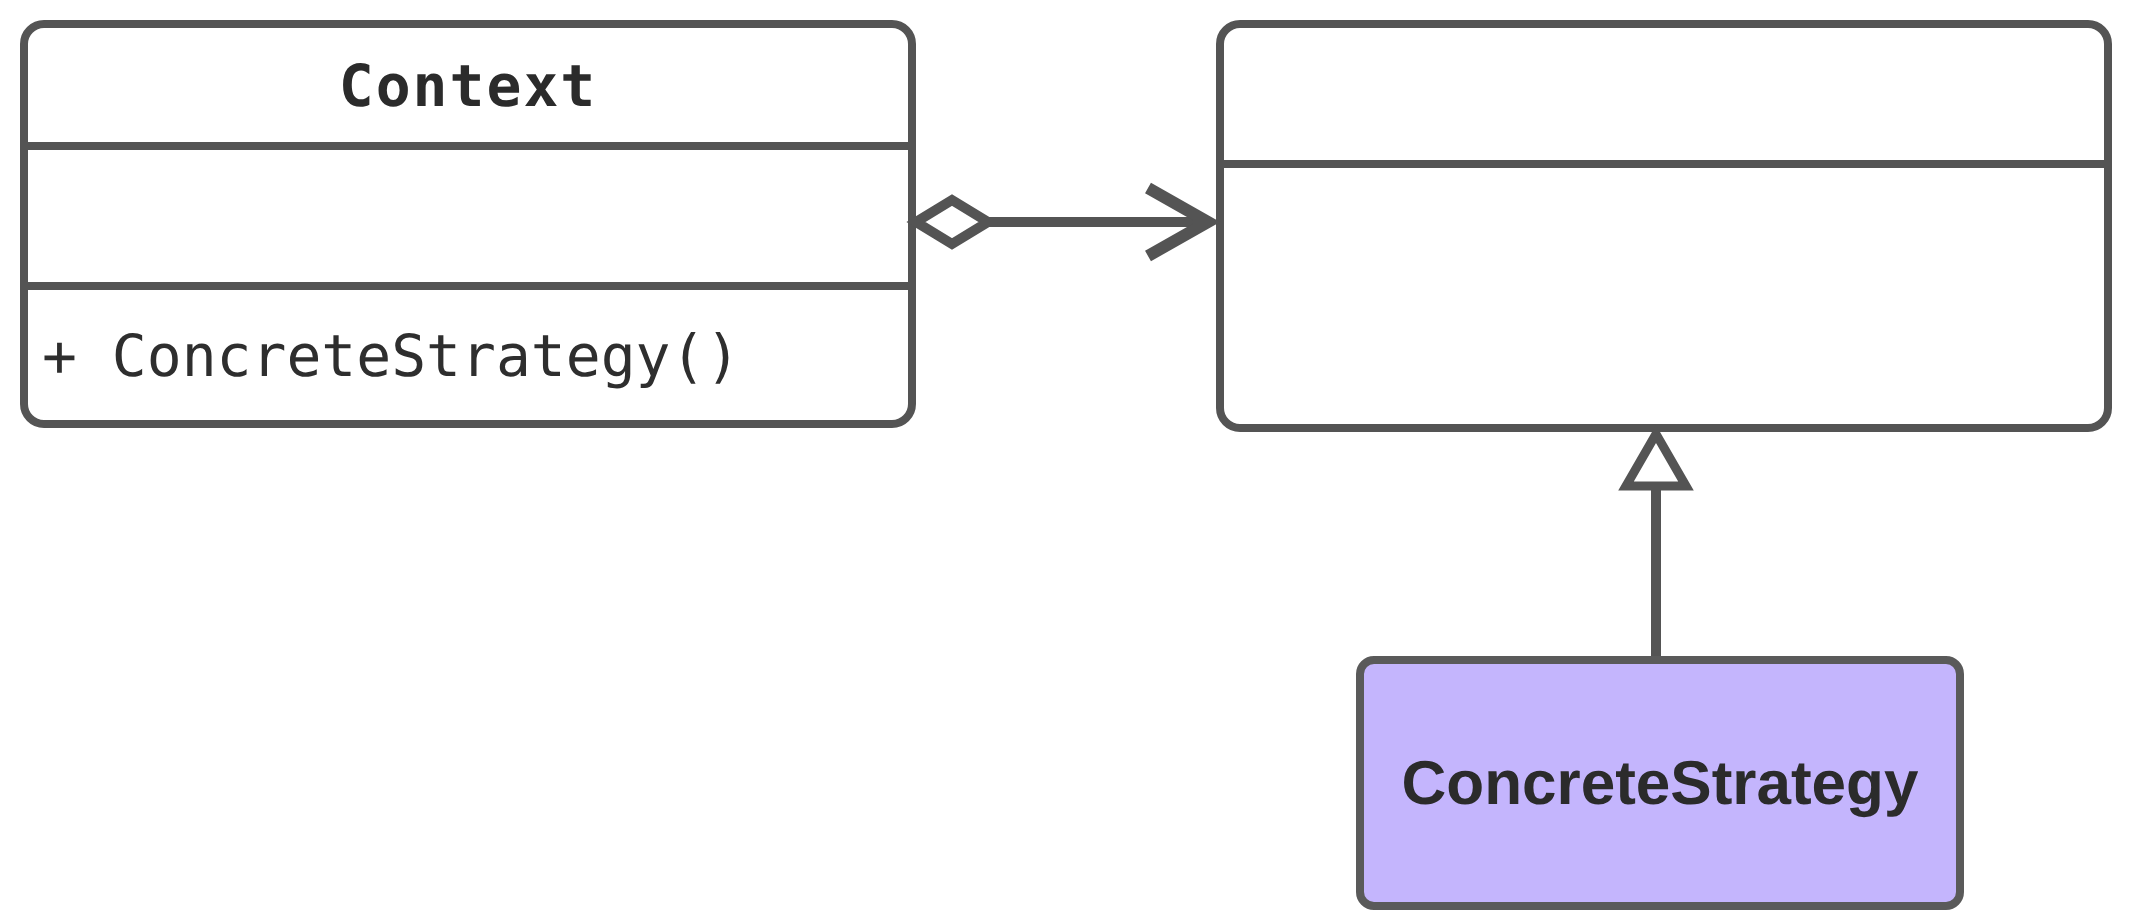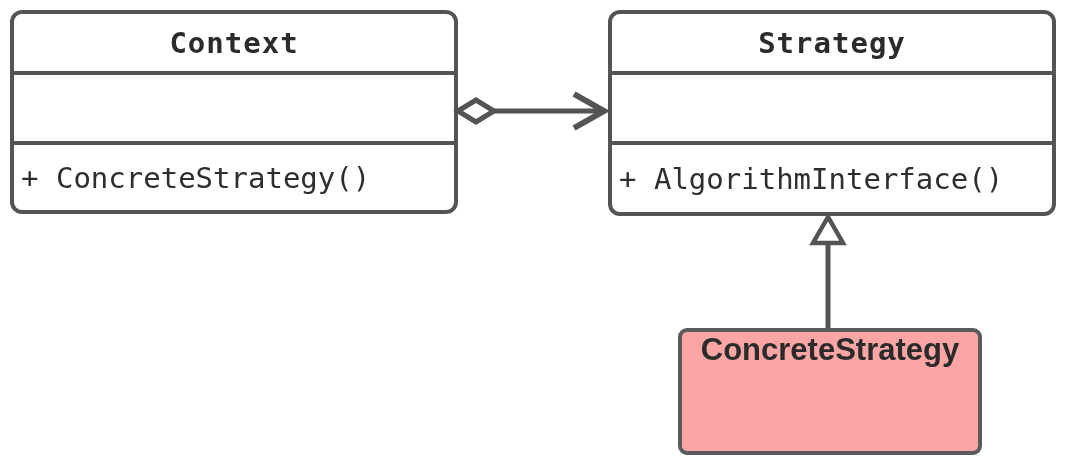--- a/index.html
+++ b/index.html
@@ -39,24 +39,25 @@
     flex: 1;
     display: flex;
     align-items: center;
     padding-left: 7px;
     font-size: 29px;
     color: #2e2e2e;
     white-space: nowrap;
   }
   .uml-node {
     position: absolute;
-    background: #fca5a5;
+    background: #c4b5fd;
     border: 4px solid #5a5a5a;
     border-radius: 9px;
     display: flex;
+    align-items: center;
     justify-content: center;
     font-family: "Liberation Sans", sans-serif;
     font-weight: bold;
     font-size: 31px;
     color: #2b2b2b;
   }
   .connector-layer {
     position: absolute;
     left: 0; top: 0;
     width: 1067px;
@@ -69,23 +70,21 @@
 
 <div class="canvas">
 
   <div class="uml-class" style="left:10px; top:10px; width:448px; height:204px;">
     <div class="compartment-title">Context</div>
     <div class="compartment-attrs"></div>
     <div class="compartment-methods">+ ConcreteStrategy()</div>
   </div>
 
   <div class="uml-class" style="left:608px; top:10px; width:448px; height:206px;">
-    <div class="compartment-title">Strategy</div>
     <div class="compartment-attrs"></div>
-    <div class="compartment-methods">+ AlgorithmInterface()</div>
   </div>
 
   <div class="uml-node" style="left:678px; top:328px; width:304px; height:127px;">
     <span>ConcreteStrategy</span>
   </div>
 
   <svg class="connector-layer" viewBox="0 0 1067 461" xmlns="http://www.w3.org/2000/svg">
 
     <g stroke="#545454" stroke-width="5" fill="none">
       <line x1="494" y1="111" x2="600" y2="111"></line>

